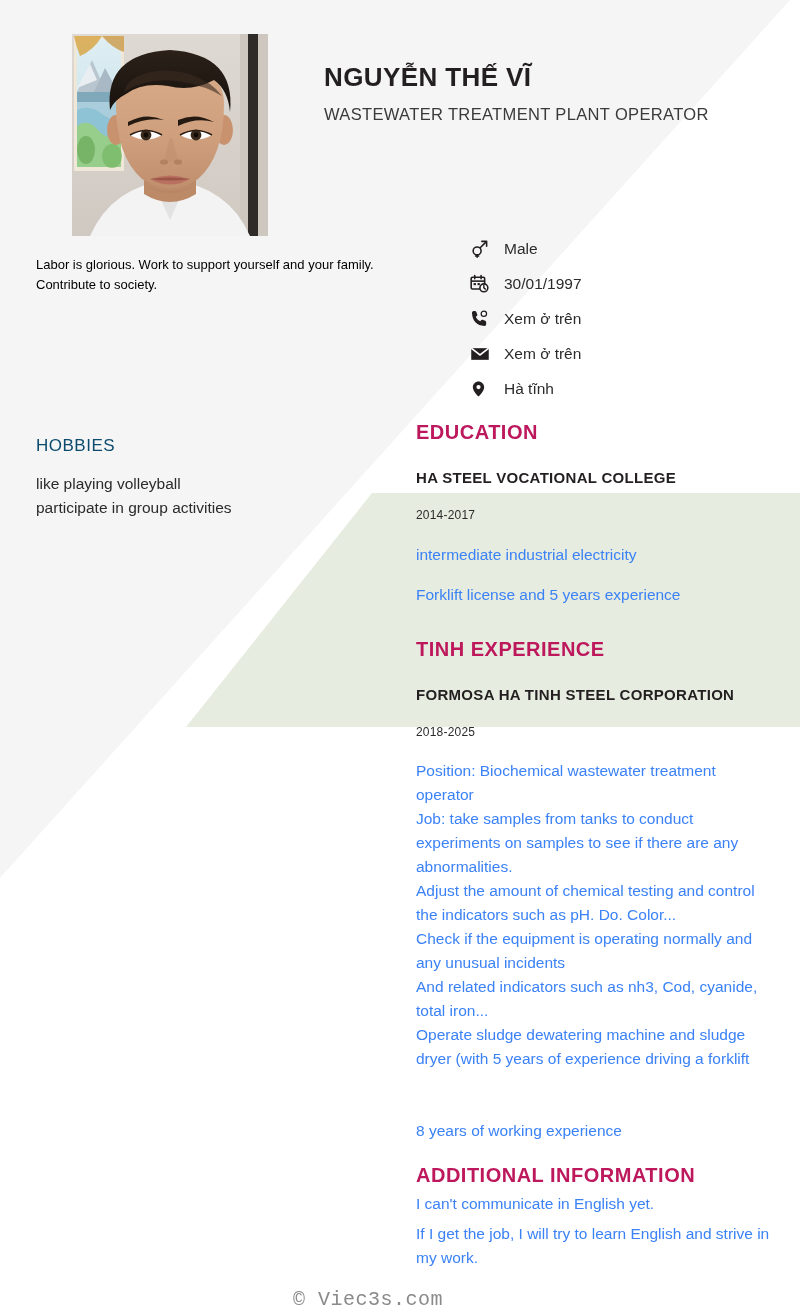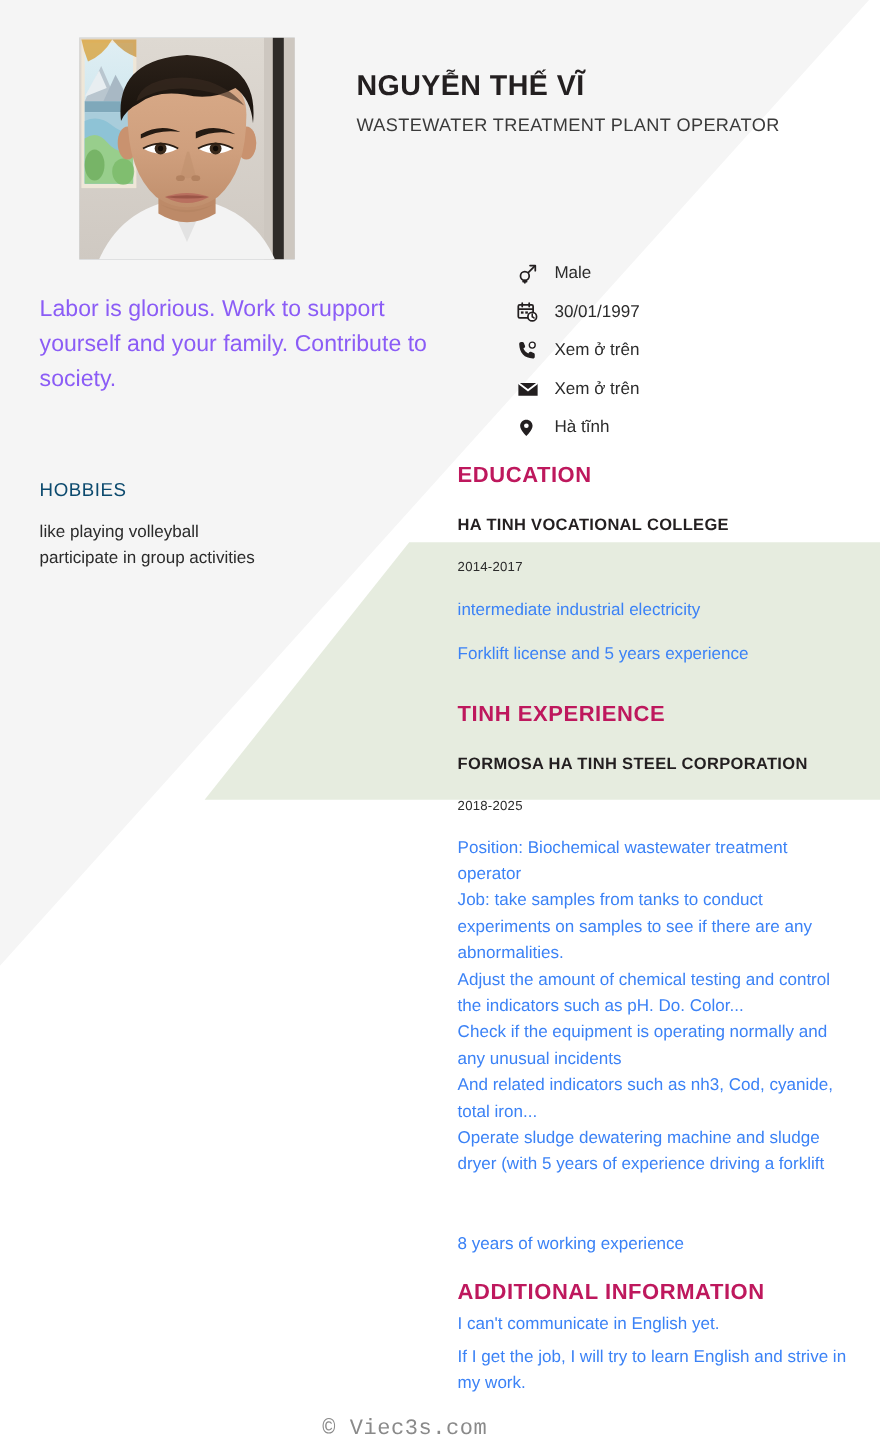--- a/index.html
+++ b/index.html
@@ -62,25 +62,25 @@
     font-size: 16.5px;
     letter-spacing: 0.35px;
     color: #3a3a3a;
     font-weight: normal;
   }
 
   
   .summary {
     position: absolute;
     left: 36px;
-    top: 265px;
+    top: 255px;
     width: 368px;
-    font-size: 21px;
+    font-size: 13px;
     line-height: 1.52;
-    color: #8b5cf6;
+    color: #000000;
   }
 
   
   .hobbies {
     position: absolute;
     left: 36px;
     top: 408px;
     width: 340px;
   }
   .side-heading {
@@ -340,21 +340,21 @@
           <path d="M12 1.5c-4.4 0-8 3.5-8 7.9 0 5.9 8 13.1 8 13.1s8-7.2 8-13.1c0-4.4-3.6-7.9-8-7.9z"></path>
           <circle cx="12" cy="9.2" r="3" fill="#fff"></circle>
         </svg>
       </span>
       <span class="contact-txt">Hà tĩnh</span>
     </div>
 
   </div>
 
   <div class="rcol sec-title" id="education">EDUCATION</div>
-  <div class="rcol org-title" id="edu-school">HA TINH VOCATIONAL COLLEGE</div>
+  <div class="rcol org-title" id="edu-school">HA STEEL VOCATIONAL COLLEGE</div>
   <div class="rcol date-txt" id="edu-dates">2014-2017</div>
   <div class="rcol body-txt" id="edu-major">intermediate industrial electricity</div>
   <div class="rcol body-txt" id="edu-note">Forklift license and 5 years experience</div>
 
   <div class="rcol sec-title" id="work">TINH EXPERIENCE</div>
   <div class="rcol org-title" id="work-company">FORMOSA HA TINH STEEL CORPORATION</div>
   <div class="rcol date-txt" id="work-dates">2018-2025</div>
 
   <div class="rcol body-txt" id="work-duties">
     <span class="duty-line">Position: Biochemical wastewater treatment operator</span>

